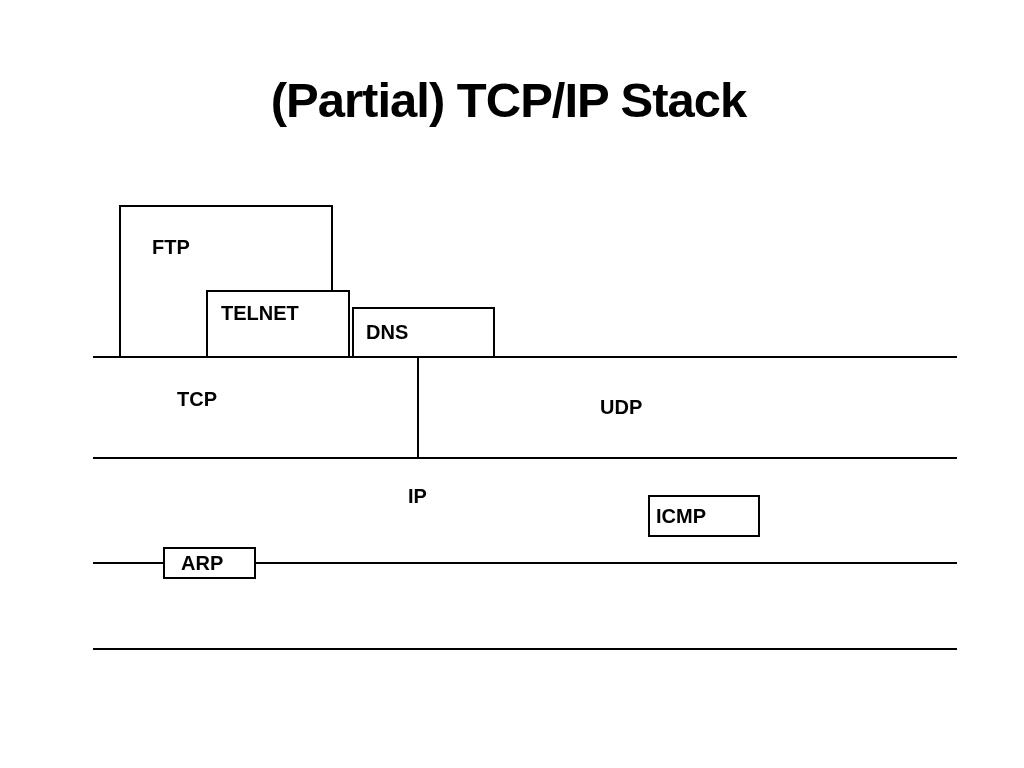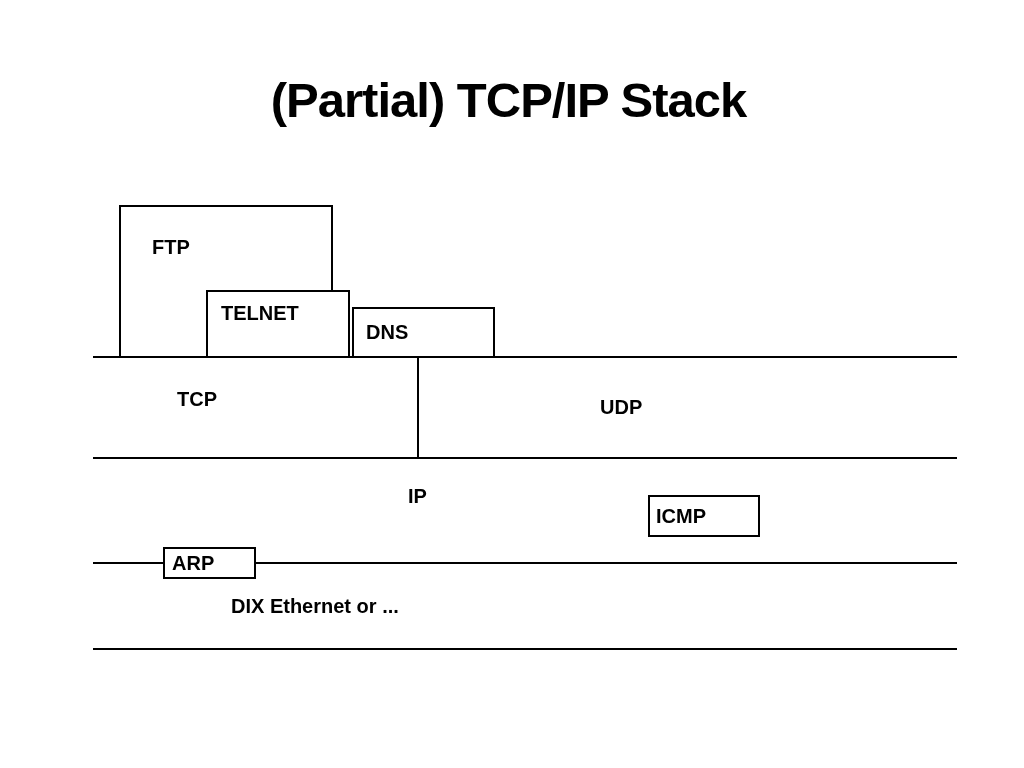--- a/index.html
+++ b/index.html
@@ -65,21 +65,21 @@
   .line-4 { top: 648px; }
   .divider-tcp-udp { left: 417px; top: 356px; height: 103px; }
   
   .ftp-lbl    { left: 152px; top: 237px; }
   .telnet-lbl { left: 221px; top: 303px; }
   .dns-lbl    { left: 366px; top: 322px; text-align: center; }
   .tcp-lbl    { left: 177px; top: 389px; }
   .udp-lbl    { left: 600px; top: 397px; }
   .ip-lbl     { left: 408px; top: 486px; }
   .icmp-lbl   { left: 656px; top: 506px; }
-  .arp-lbl    { left: 172px; top: 553px; }
+  .arp-lbl    { left: 181px; top: 553px; }
   .dix-lbl    { left: 231px; top: 596px; }
 </style>
 </head>
 <body>
 
 <div class="slide">
 
   <div class="slide-title">(Partial) TCP/IP Stack</div>
 
   <div class="hline line-1"></div>
@@ -105,15 +105,14 @@
   <div class="lbl tcp-lbl">TCP</div>
 
   <div class="lbl udp-lbl">UDP</div>
 
   <div class="lbl ip-lbl">IP</div>
 
   <div class="lbl icmp-lbl">ICMP</div>
 
   <div class="lbl arp-lbl">ARP</div>
 
-  <div class="lbl dix-lbl">DIX Ethernet or ...</div>
 
 </div>
 
 </body></html>

